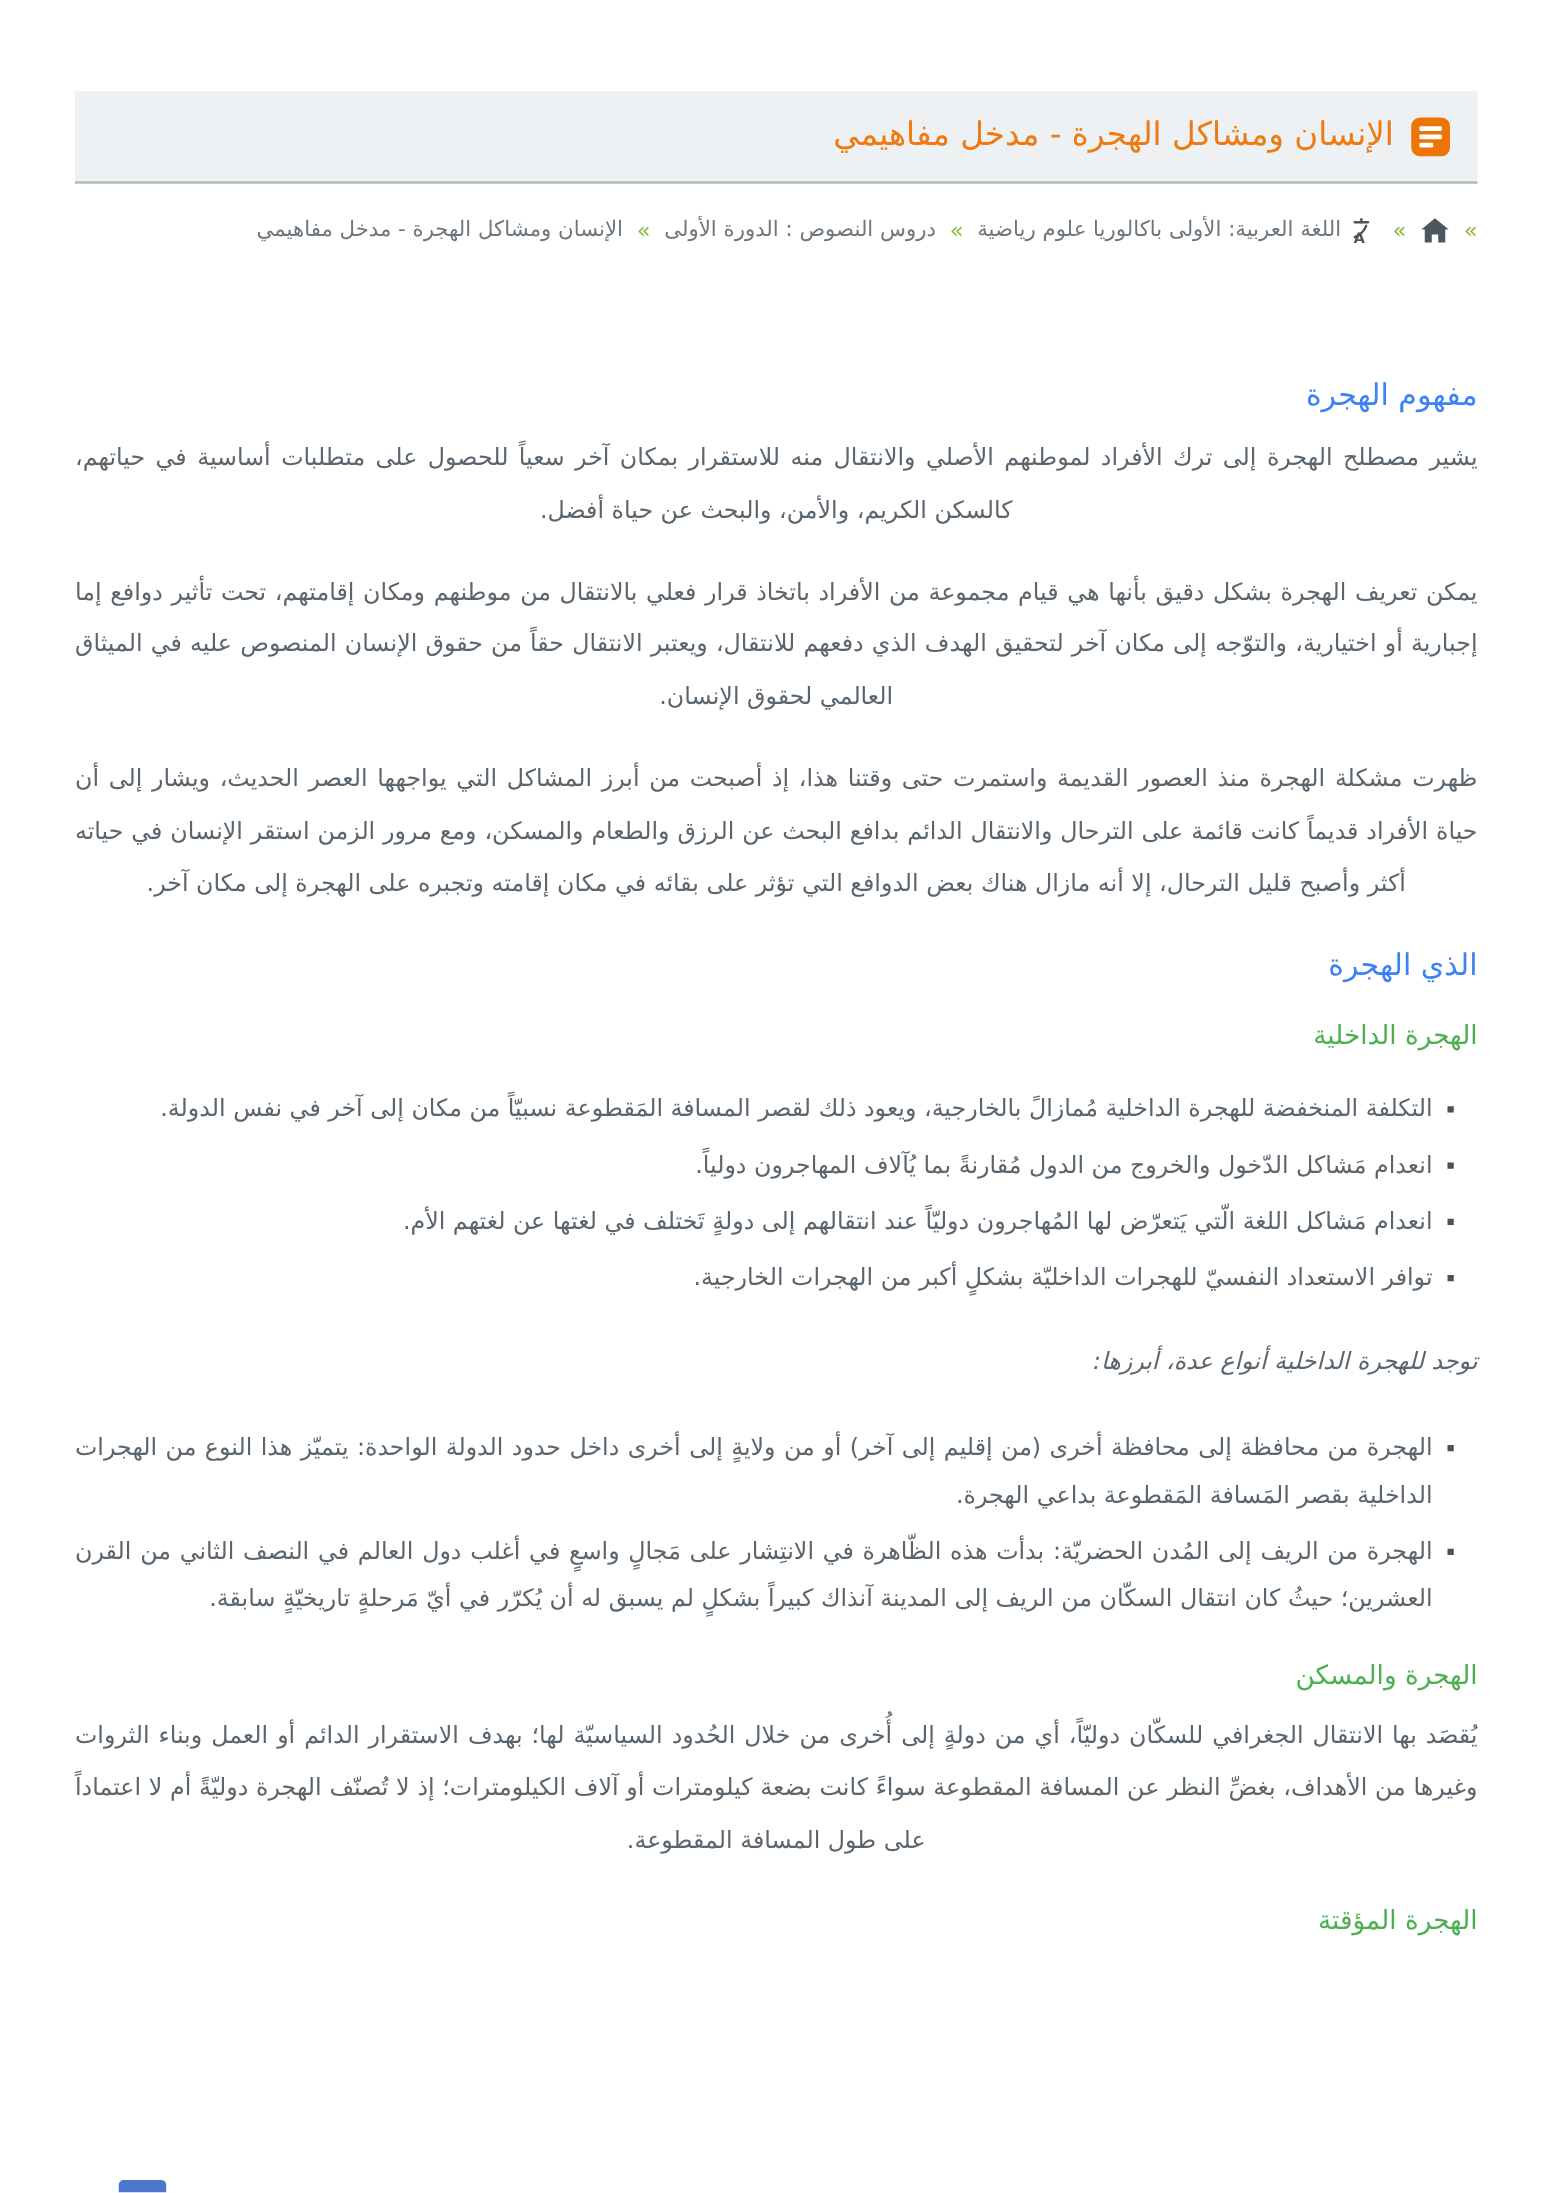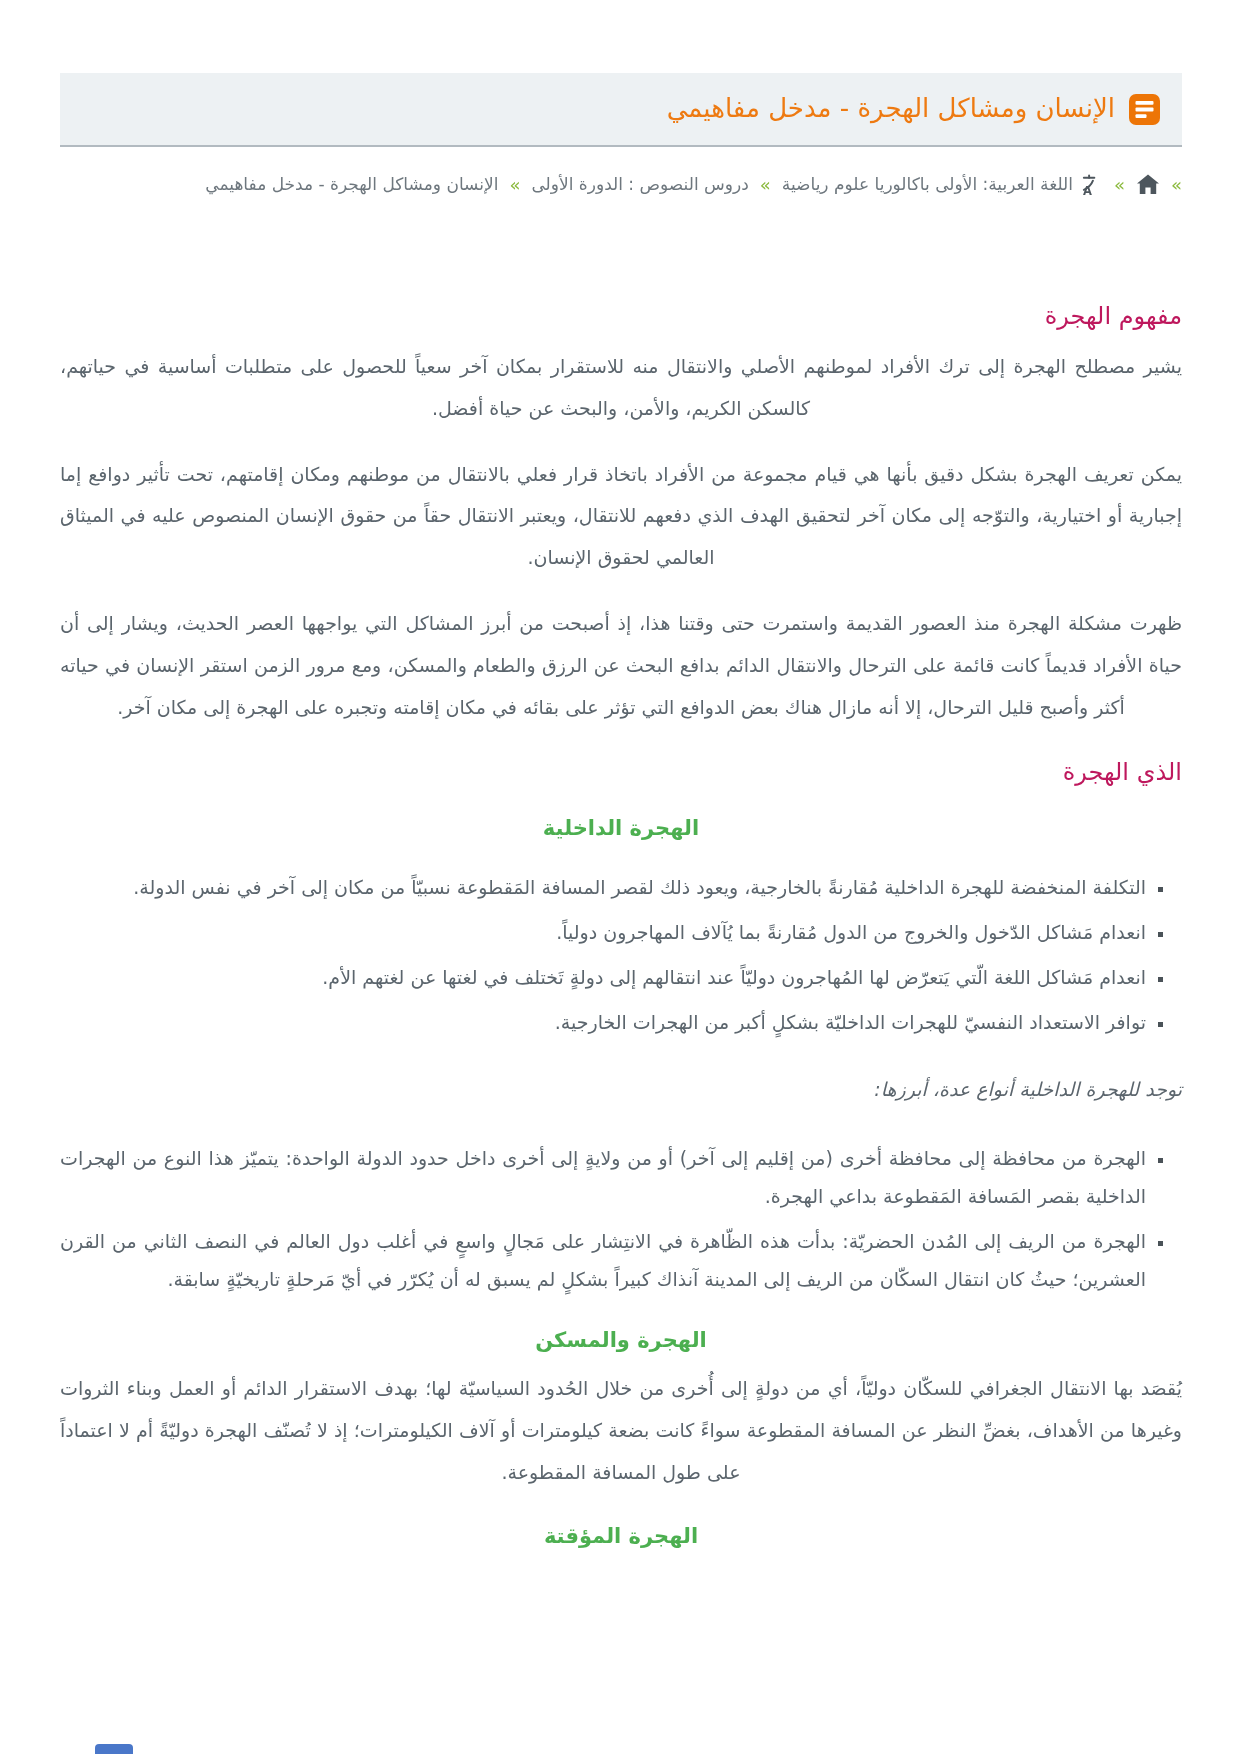--- a/index.html
+++ b/index.html
@@ -51,32 +51,31 @@
     flex-wrap: wrap;
     line-height: 1.5;
   }
   .crumb-sep { color: #8BBA3D; font-size: 18px; }
   .breadcrumb a { color: #6E777E; text-decoration: none; display: inline-flex; align-items: center; gap: 7px; cursor: pointer; }
   .breadcrumb svg { display: block; }
 
   
   .content { color: #5B656D; font-size: 19px; }
   h2.red-heading {
-    color: #be185d;
+    color: #3b82f6;
     font-size: 24px;
     font-weight: 400;
     margin: 30px 0 6px;
   }
   h2.red-heading.first { margin-top: 104px; }
   h3.green-heading {
     color: #4CAF50;
     font-size: 21px;
-    font-weight: 700;
+    font-weight: 400;
     margin: 30px 0 4px;
-    text-align: center;
   }
   .content p {
     margin: 16px 0 24px;
     line-height: 2.2;
     text-align: justify;
     text-align-last: center;
   }
   .content p.align-start { text-align-last: right; font-style: italic; }
   .content ul {
     margin: 28px 0;
@@ -149,21 +148,21 @@
     <h2 class="red-heading first">مفهوم الهجرة</h2>
     <p>يشير مصطلح الهجرة إلى ترك الأفراد لموطنهم الأصلي والانتقال منه للاستقرار بمكان آخر سعياً للحصول على متطلبات أساسية في حياتهم، كالسكن الكريم، والأمن، والبحث عن حياة أفضل.</p>
     <p>يمكن تعريف الهجرة بشكل دقيق بأنها هي قيام مجموعة من الأفراد باتخاذ قرار فعلي بالانتقال من موطنهم ومكان إقامتهم، تحت تأثير دوافع إما إجبارية أو اختيارية، والتوّجه إلى مكان آخر لتحقيق الهدف الذي دفعهم للانتقال، ويعتبر الانتقال حقاً من حقوق الإنسان المنصوص عليه في الميثاق العالمي لحقوق الإنسان.</p>
     <p>ظهرت مشكلة الهجرة منذ العصور القديمة واستمرت حتى وقتنا هذا، إذ أصبحت من أبرز المشاكل التي يواجهها العصر الحديث، ويشار إلى أن حياة الأفراد قديماً كانت قائمة على الترحال والانتقال الدائم بدافع البحث عن الرزق والطعام والمسكن، ومع مرور الزمن استقر الإنسان في حياته أكثر وأصبح قليل الترحال، إلا أنه مازال هناك بعض الدوافع التي تؤثر على بقائه في مكان إقامته وتجبره على الهجرة إلى مكان آخر.</p>
 
     <h2 class="red-heading">الذي الهجرة</h2>
 
     <h3 class="green-heading">الهجرة الداخلية</h3>
 
     <ul>
-      <li>التكلفة المنخفضة للهجرة الداخلية مُقارنةً بالخارجية، ويعود ذلك لقصر المسافة المَقطوعة نسبيّاً من مكان إلى آخر في نفس الدولة.</li>
+      <li>التكلفة المنخفضة للهجرة الداخلية مُمازالً بالخارجية، ويعود ذلك لقصر المسافة المَقطوعة نسبيّاً من مكان إلى آخر في نفس الدولة.</li>
       <li>انعدام مَشاكل الدّخول والخروج من الدول مُقارنةً بما يُآلاف المهاجرون دولياً.</li>
       <li>انعدام مَشاكل اللغة الّتي يَتعرّض لها المُهاجرون دوليّاً عند انتقالهم إلى دولةٍ تَختلف في لغتها عن لغتهم الأم.</li>
       <li>توافر الاستعداد النفسيّ للهجرات الداخليّة بشكلٍ أكبر من الهجرات الخارجية.</li>
     </ul>
 
     <p class="align-start">توجد للهجرة الداخلية أنواع عدة، أبرزها:</p>
 
     <ul>
       <li>الهجرة من محافظة إلى محافظة أخرى (من إقليم إلى آخر) أو من ولايةٍ إلى أخرى داخل حدود الدولة الواحدة: يتميّز هذا النوع من الهجرات الداخلية بقصر المَسافة المَقطوعة بداعي الهجرة.</li>
       <li>الهجرة من الريف إلى المُدن الحضريّة: بدأت هذه الظّاهرة في الانتِشار على مَجالٍ واسعٍ في أغلب دول العالم في النصف الثاني من القرن العشرين؛ حيثُ كان انتقال السكّان من الريف إلى المدينة آنذاك كبيراً بشكلٍ لم يسبق له أن يُكرّر في أيّ مَرحلةٍ تاريخيّةٍ سابقة.</li>

